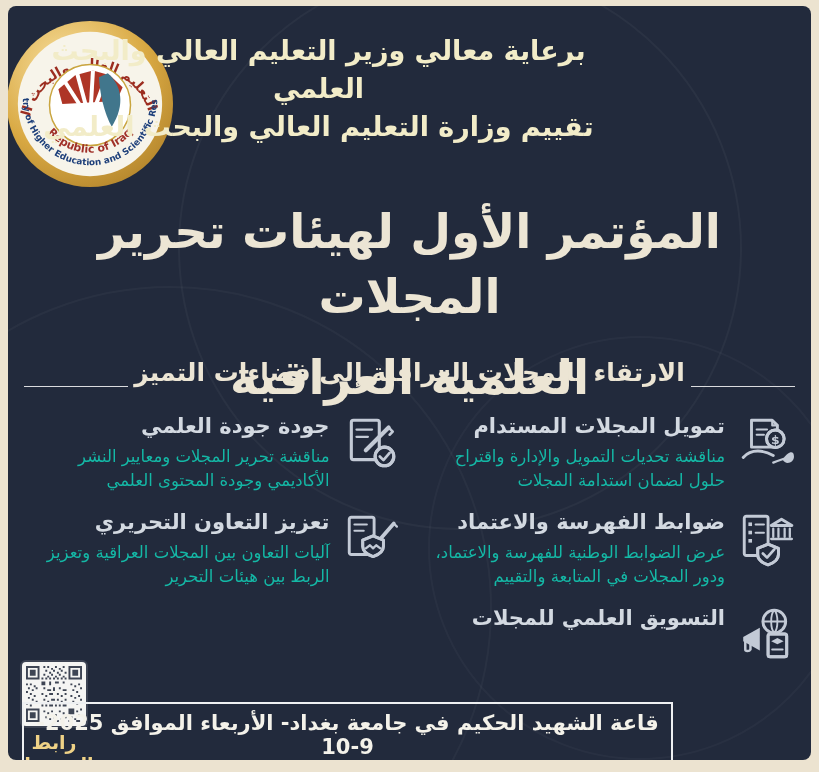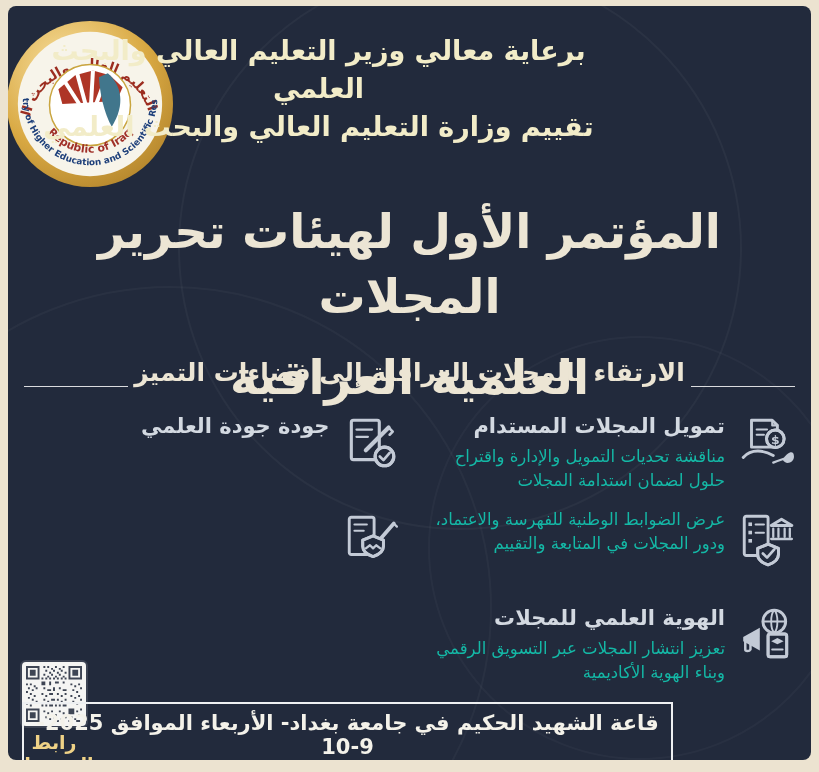--- a/index.html
+++ b/index.html
@@ -159,20 +159,21 @@
           <line x1="14" y1="22" x2="25" y2="22" stroke-width="2.2"></line>
           <line x1="23" y1="35" x2="45" y2="13" stroke-width="4"></line>
           <path d="M45 13 l4 4 -3 3" stroke-width="2.5"></path>
           <circle cx="41" cy="41" r="9" fill="#222a3c"></circle>
           <circle cx="41" cy="41" r="9"></circle>
           <path d="M36.5 41 l3.5 3.5 l6 -7" stroke-width="2.6"></path>
         </svg>
       </span>
       <div class="ttext">
         <div class="ttitle">جودة جودة العلمي</div>
+        <div class="tdesc">مناقشة تحرير المجلات ومعايير النشر الأكاديمي وجودة المحتوى العلمي</div>
       </div>
     </div>
 
     <div class="topic">
       <span class="ticon">
         <svg viewBox="0 0 56 56" fill="none" stroke="currentColor" stroke-width="2.8" stroke-linecap="round" stroke-linejoin="round">
           <rect x="7" y="6" width="23" height="38" rx="2"></rect>
           <rect x="11" y="12" width="3.5" height="3.5" fill="currentColor" stroke="none"></rect>
           <rect x="11" y="20" width="3.5" height="3.5" fill="currentColor" stroke="none"></rect>
           <rect x="11" y="28" width="3.5" height="3.5" fill="currentColor" stroke="none"></rect>
@@ -183,55 +184,59 @@
           <line x1="40" y1="18" x2="40" y2="26" stroke-width="2.2"></line>
           <line x1="46" y1="18" x2="46" y2="26" stroke-width="2.2"></line>
           <line x1="51" y1="18" x2="51" y2="26" stroke-width="2.2"></line>
           <line x1="33" y1="28" x2="53" y2="28" stroke-width="2.2"></line>
           <path d="M30 33 l10 4 v6 c0 5 -4 8 -10 10 c-6 -2 -10 -5 -10 -10 v-6 z" fill="#222a3c"></path>
           <path d="M30 33 l10 4 v6 c0 5 -4 8 -10 10 c-6 -2 -10 -5 -10 -10 v-6 z"></path>
           <path d="M25 42 l4 4 l7 -8" stroke-width="2.6"></path>
         </svg>
       </span>
       <div class="ttext">
+        <div class="ttitle">ضوابط الفهرسة والاعتماد</div>
         <div class="tdesc">عرض الضوابط الوطنية للفهرسة والاعتماد، ودور المجلات في المتابعة والتقييم</div>
       </div>
     </div>
 
     <div class="topic">
       <span class="ticon">
         <svg viewBox="0 0 56 56" fill="none" stroke="currentColor" stroke-width="2.8" stroke-linecap="round" stroke-linejoin="round">
           <rect x="7" y="7" width="24" height="36" rx="2"></rect>
           <line x1="12" y1="14" x2="24" y2="14" stroke-width="2"></line>
           <line x1="12" y1="20" x2="21" y2="20" stroke-width="2"></line>
           <line x1="37" y1="28" x2="50" y2="13" stroke-width="3.6"></line>
           <path d="M50 13 l3 3" stroke-width="2.2"></path>
           <path d="M30 25 l10 4 v6 c0 5 -4 8 -10 10 c-6 -2 -10 -5 -10 -10 v-6 z" fill="#222a3c"></path>
           <path d="M30 25 l10 4 v6 c0 5 -4 8 -10 10 c-6 -2 -10 -5 -10 -10 v-6 z"></path>
           <path d="M23 37 l4 -3 l3 3 l3 -3 l4 3" stroke-width="2.2"></path>
         </svg>
       </span>
+      <div class="ttext">
+        <div class="ttitle">تعزيز التعاون التحريري</div>
+        <div class="tdesc">آليات التعاون بين المجلات العراقية وتعزيز الربط بين هيئات التحرير</div>
+      </div>
     </div>
 
     <div class="topic">
       <span class="ticon">
         <svg viewBox="0 0 56 56" fill="none" stroke="currentColor" stroke-width="2.8" stroke-linecap="round" stroke-linejoin="round">
           <circle cx="36" cy="15" r="11"></circle>
           <path d="M25 15 h22 M36 4 c4 4 4 18 0 22 M36 4 c-4 4 -4 18 0 22" stroke-width="1.8"></path>
           <path d="M6 30 L22 21 v22 L6 34 Z" fill="currentColor" stroke="none"></path>
           <path d="M8 34 v8 c0 2 4 2 5 0 v-5" stroke-width="2.4"></path>
           <rect x="30" y="27" width="18" height="22" rx="2" fill="#222a3c"></rect>
           <rect x="30" y="27" width="18" height="22" rx="2"></rect>
           <path d="M33 34 l6 -3 l6 3 l-6 3 z" fill="currentColor" stroke="none"></path>
           <line x1="34" y1="42" x2="44" y2="42" stroke-width="2"></line>
         </svg>
       </span>
       <div class="ttext">
-        <div class="ttitle">الهوية العلمي للمجلات</div>
-        <div class="tdesc">تعزيز انتشار المجلات عبر التسويق الرقمي وبناء الهوية الأكاديمية</div>
+        <div class="ttitle">التسويق العلمي للمجلات</div>
       </div>
     </div>
 
   </section>
 
   <div class="qr-block">
     <div class="qr-card">
       <svg viewBox="0 0 29 29">
         <rect x="0" y="0" width="29" height="29" fill="#f5f5f3"></rect>
         <path fill="#3e4554" d="M0 0h7v7H0z M22 0h7v7h-7z M0 22h7v7H0z"></path>

